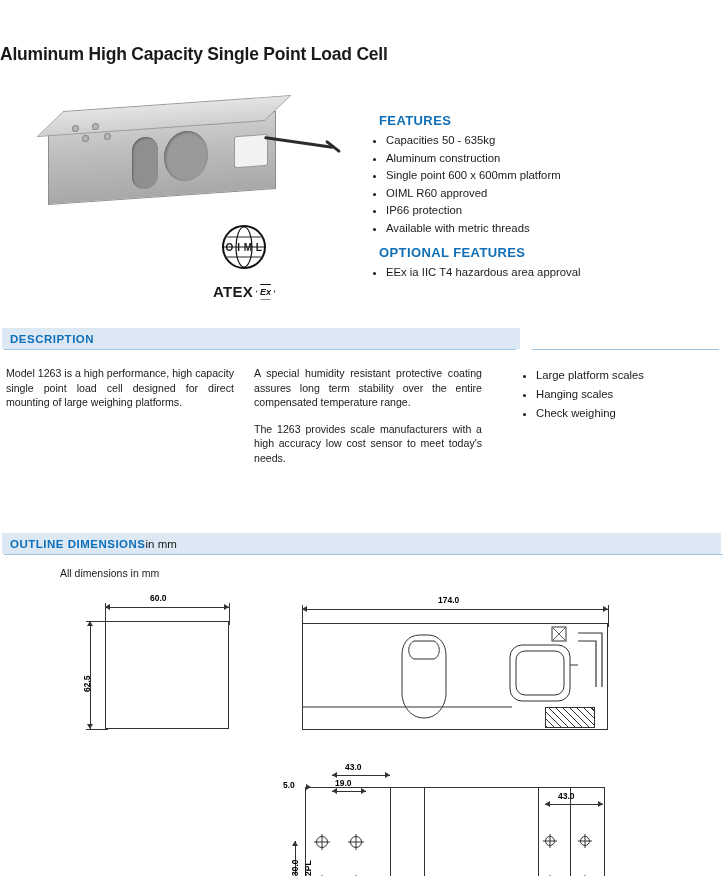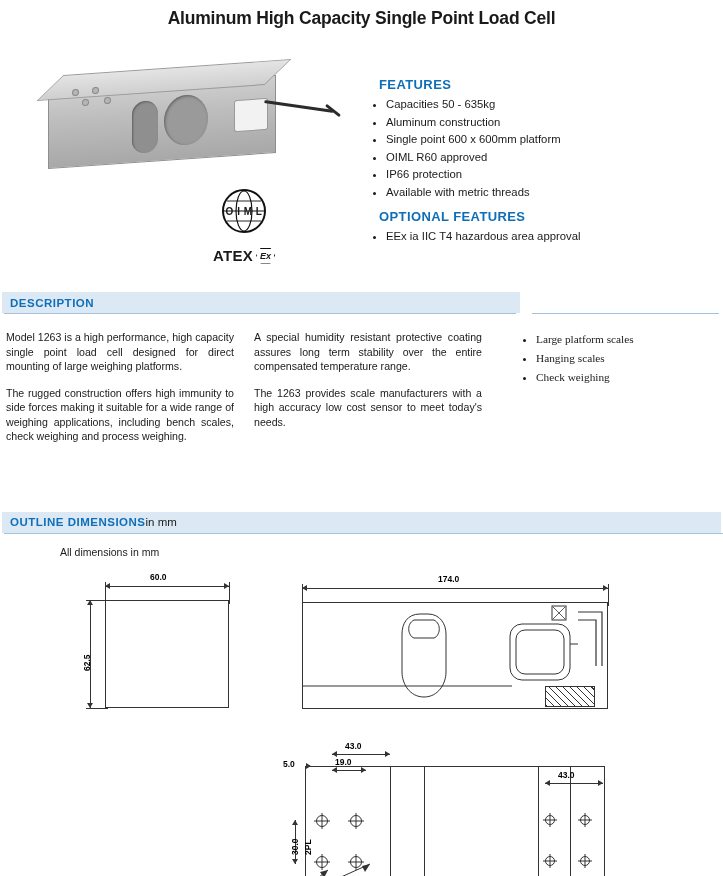--- a/index.html
+++ b/index.html
@@ -7,25 +7,25 @@
     margin: 0; padding: 0;
     width: 723px; height: 876px;
     background: #ffffff;
     font-family: "Liberation Sans", sans-serif;
     color: #1a1a1a;
   }
   .page { position: relative; width: 723px; height: 876px; overflow: hidden; }
 
   
   .title {
-    text-align: center;
     font-size: 17.5px;
     font-weight: bold;
     letter-spacing: -0.2px;
     padding-top: 8px;
+    margin-top: 36px;
   }
 
   
   .top-row { display: flex; margin-top: 14px; }
   .top-left { width: 368px; position: relative; }
   .top-right { width: 350px; padding-top: 34px; }
 
   
   .cell-art { position: relative; width: 300px; height: 120px; margin: 22px 0 0 48px; }
   .cell-body {
@@ -110,21 +110,21 @@
 
   
   .desc-wrap { display: flex; margin-top: 6px; padding: 0 2px; gap: 0; }
   .desc-col { width: 248px; padding: 10px 16px 0 4px; }
   .desc-col p {
     margin: 0 0 12px 0; font-size: 10.6px; line-height: 14.5px;
     text-align: justify; color: #1a1a1a;
   }
   .apps-col { width: 180px; padding: 10px 4px 0 10px; }
   .apps-col ul { margin: 0; padding-left: 16px; }
-  .apps-col li { font-size: 11.3px; line-height: 19px; font-family: Liberation Serif, serif; }
+  .apps-col li { font-size: 11.3px; line-height: 19px; }
 
   .hr-line { height: 1px; background: #9fc3e0; margin: 0 2px; }
 
   
   .dims-note { font-size: 10.5px; margin: 12px 12px 0 60px; }
   .dims-area { position: relative; height: 350px; }
 
   
   .rect { position: absolute; border: 1px solid #333; background: #fff; }
   .dimlabel {
@@ -233,21 +233,20 @@
 
   <div style="display:flex; padding:0 2px;">
     <div style="width:518px;" class="hr-line"></div>
     <div style="width:12px;"></div>
     <div style="width:189px;" class="hr-line"></div>
   </div>
 
   <div class="desc-wrap">
     <div class="desc-col">
       <p>Model 1263 is a high performance, high capacity single point load cell designed for direct mounting of large weighing platforms.</p>
-      <p>The rugged construction offers high immunity to side forces making it suitable for a wide range of weighing applications, including bench scales, check weighing and process weighing.</p>
     </div>
     <div class="desc-col">
       <p>A special humidity resistant protective coating assures long term stability over the entire compensated temperature range.</p>
       <p>The 1263 provides scale manufacturers with a high accuracy low cost sensor to meet today's needs.</p>
     </div>
     <div style="width:12px;"></div>
     <div class="apps-col">
       <ul>
         <li>Large platform scales</li>
         <li>Hanging scales</li>

